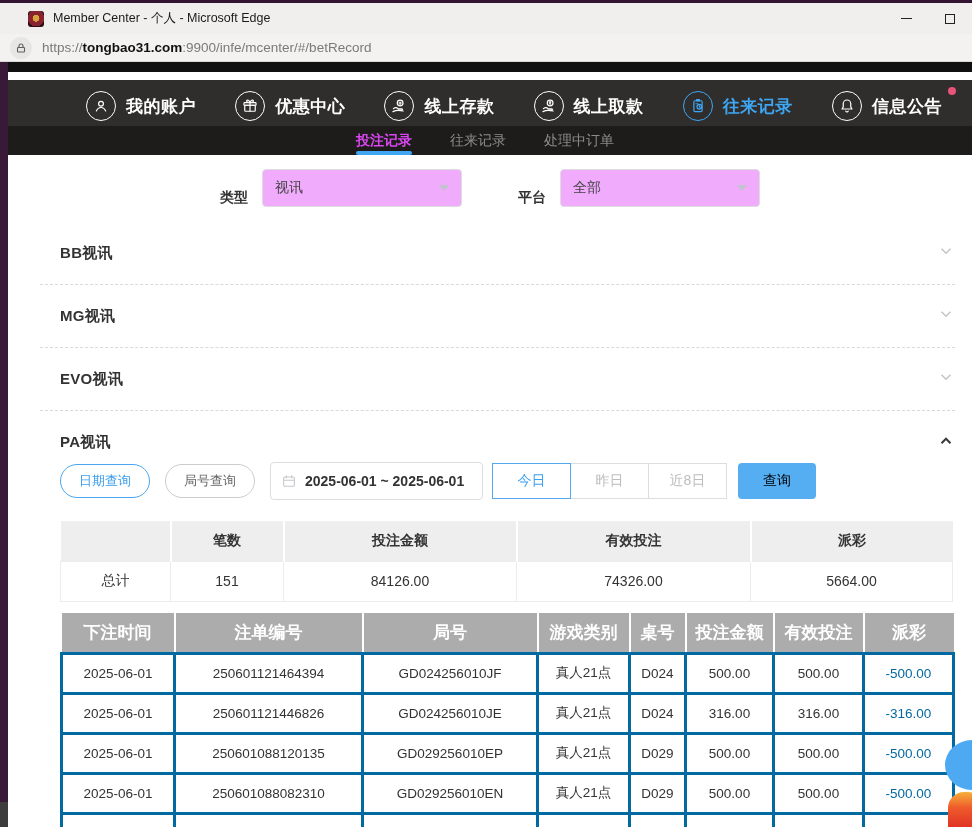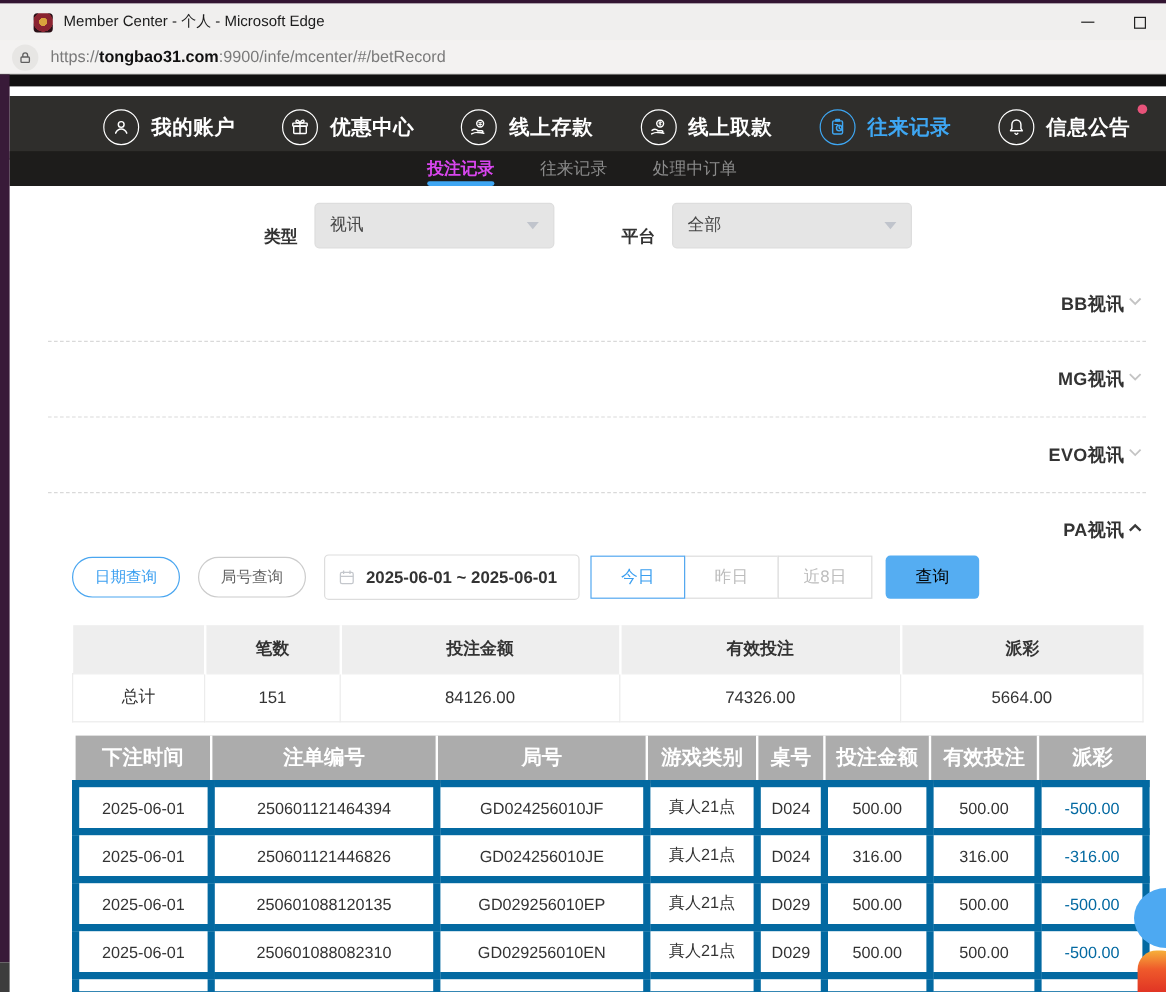--- a/index.html
+++ b/index.html
@@ -48,29 +48,29 @@
   .tab.active { color:#d946ef; font-weight:700; }
   .tab.active .tab-underline { position:absolute; left:0; right:0; bottom:0; height:4px;
     background:#3ea6f2; border-radius:2px; }
 
   
   .content { position:absolute; left:8px; top:155px; width:964px; height:672px; background:#fff; }
 
   .filter-row { position:absolute; top:14px; left:0; width:100%; display:flex;
     justify-content:center; align-items:flex-end; gap:14px; }
   .filter-label { font-size:14px; color:#333; font-weight:700; }
-  .select { width:200px; height:38px; border:1px solid #ddd; border-radius:4px; background:#e5e5e5;
+  .select { width:200px; height:38px; border:1px solid #ddd; border-radius:4px; background:#f0abfc;
     display:flex; align-items:center; padding:0 12px; cursor:pointer; }
   .select-value { font-size:14px; color:#444; flex:1; }
   .caret { width:0; height:0; border-left:5px solid transparent; border-right:5px solid transparent;
     border-top:6px solid #c0c4cc; }
   .filter-gap { width:28px; }
 
   .sections { position:absolute; top:67px; left:32px; width:915px; }
-  .acc-row { height:63px; display:flex; align-items:center; justify-content:flex-end;
+  .acc-row { height:63px; display:flex; align-items:center; justify-content:space-between;
     border-bottom:1px dashed #d9d9d9; cursor:pointer; }
   .acc-row.expanded { border-bottom:none; }
   .acc-title { font-size:15px; font-weight:700; color:#333; padding-left:20px; letter-spacing:.3px; }
   .acc-chev svg { stroke:#c4c4c4; fill:none; stroke-width:2; }
   .acc-row.expanded .acc-chev svg { stroke:#3a3a3a; stroke-width:2.6; }
 
   .toolbar { position:absolute; top:307px; left:52px; display:flex; align-items:center; }
   .pill { height:34px; border-radius:17px; border:1px solid #ccc; color:#666; background:#fff;
     font-size:13px; padding:0 18px; cursor:pointer; font-family:inherit; }
   .pill.primary { border-color:#4aa6f0; color:#3b9ff0; }
@@ -93,21 +93,21 @@
     border-right:2px solid #fff; }
   .summary-table th:last-child { border-right:none; }
   .summary-table td { height:40px; font-size:14px; color:#333; text-align:center;
     border:1px solid #ececec; background:#fff; }
 
   .detail-table { position:absolute; top:458px; left:52px; width:892px; }
   .detail-table th { background:#acacac; height:40px; font-size:17px; font-weight:700; color:#fff;
     border-right:2px solid #fff; }
   .detail-table th:last-child { border-right:none; }
   .detail-table td { height:40px; font-size:13.5px; color:#333; text-align:center;
-    border:6px solid #0369a1; background:#fff; }
+    border:3px solid #0369a1; background:#fff; }
   .detail-table td.neg { color:#0369a1; }
   .detail-table tr.partial td { height:16px; }
 
   
   .float-blue { position:absolute; left:945px; top:740px; width:54px; height:50px; border-radius:50%;
     background:#4da9f2; cursor:pointer; }
   .float-red { position:absolute; left:948px; top:792px; width:36px; height:35px;
     border-radius:16px 16px 0 0;
     background:linear-gradient(180deg,#f6b03a 0%,#ef5a2b 45%,#e03424 100%); cursor:pointer; }
 </style>

